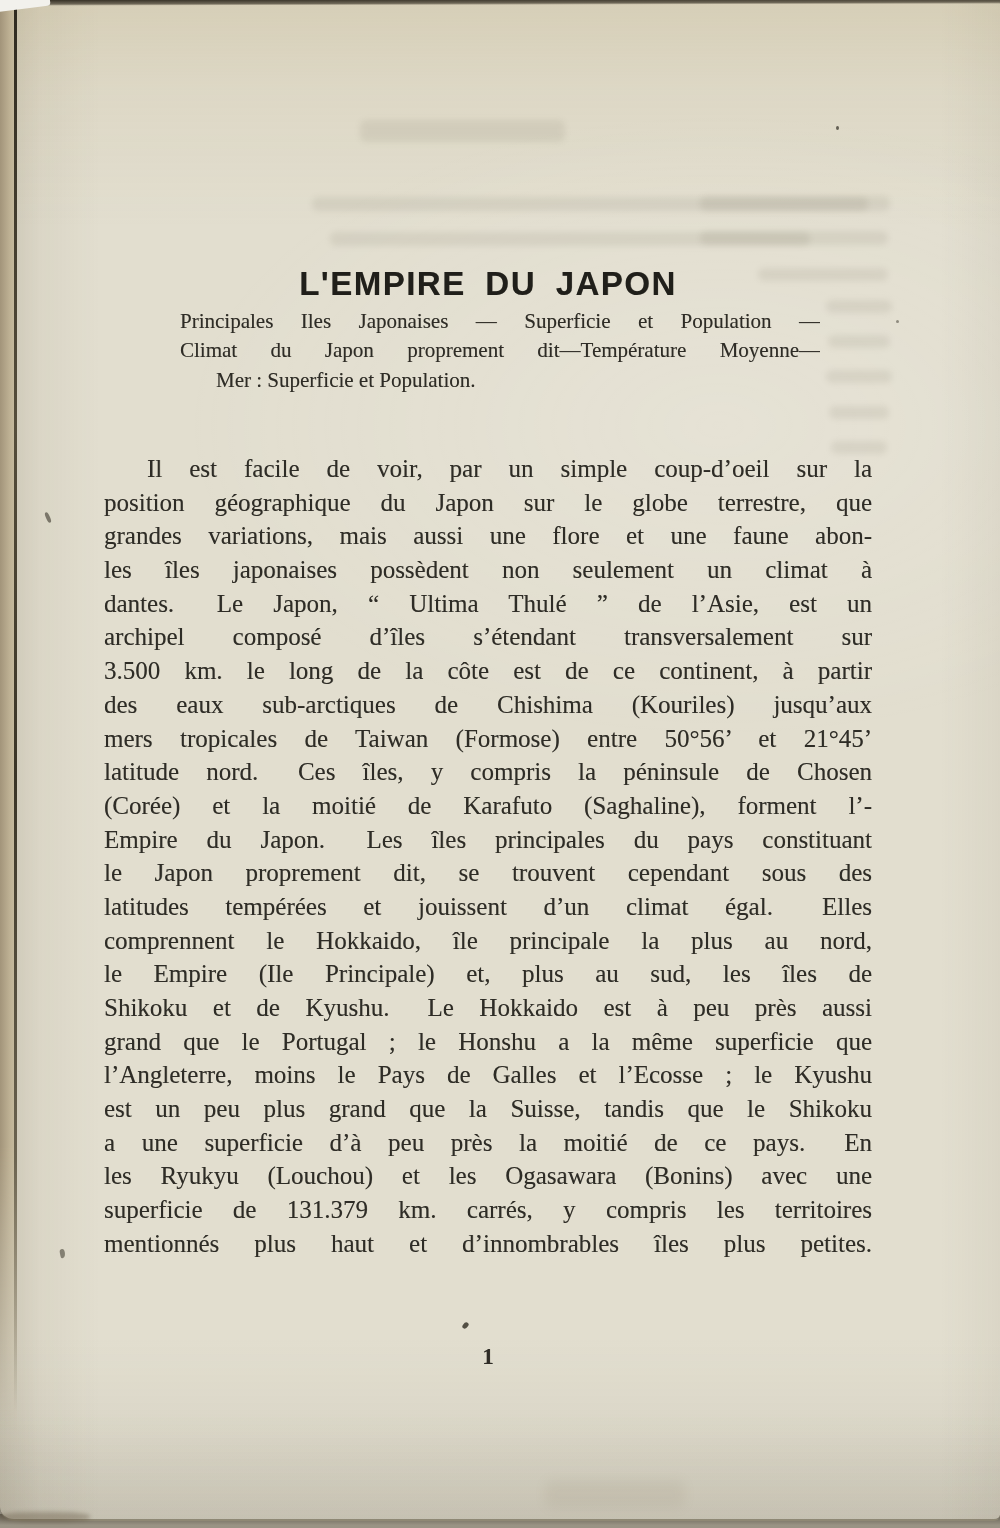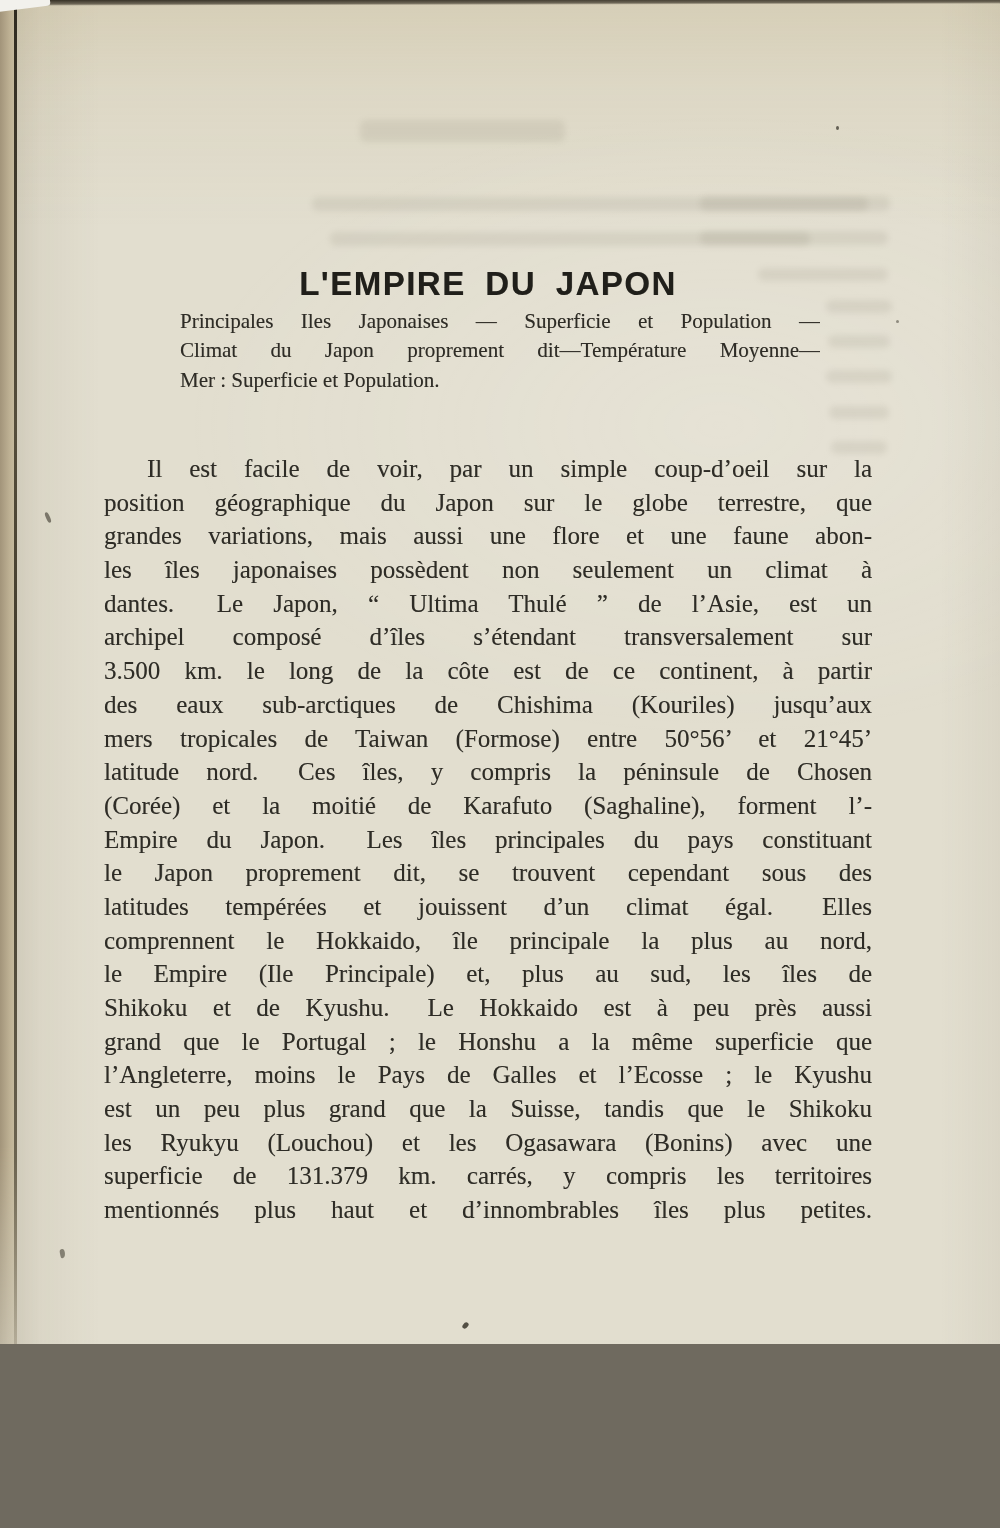--- a/index.html
+++ b/index.html
@@ -1,18 +1,18 @@
 <!DOCTYPE html>
 <html style="--paper: #e2decf; --ink: #2e2c26; --title-ink: #201f1a; --gutter: #a2947a; --gutter-line: #46402f; --desk: #999384;"><head>
 <meta charset="utf-8">
 <title>Scanned book page</title>
 <style>
   html,body { margin:0; padding:0; background:#6f6a5f; }
   .scene {
-    position:relative; width:1000px; height:1344px; overflow:hidden;
+    position:relative; width:1000px; height:1528px; overflow:hidden;
     background:#8f8a7d;
     font-family:"Liberation Serif", serif;
   }
   
   .desk {
     position:absolute; left:0; bottom:0; width:100%; height:14px;
     background:linear-gradient(180deg, #5f594c 0%, var(--desk,#999384) 80%);
   }
   
   .paper {
@@ -68,21 +68,21 @@
     color:var(--title-ink,#201f1a);
     text-shadow:0.3px 0.4px 0.6px rgba(35,33,26,.45);
   }
   .summary {
     position:absolute; left:180px; top:307px; width:640px;
     font-weight:normal; font-size:21px; line-height:29.4px;
     color:var(--ink,#2e2c26);
     text-shadow:0.3px 0.3px 0.5px rgba(40,38,30,.35);
   }
   .summary .tline { text-align:justify; text-align-last:justify; height:29.4px; overflow:hidden; }
-  .summary .tline:last-child { text-align-last:left; }
+  .summary .tline:last-child { text-align-last:left;margin-left:36px; }
   .bodytext {
     position:absolute; left:104px; top:452px; width:768px;
     font-size:25px; line-height:33.7px;
     color:var(--ink,#2e2c26);
     text-shadow:0.3px 0.4px 0.5px rgba(40,38,30,.33);
   }
   .bodytext .tline { text-align:justify; text-align-last:justify; height:33.7px; overflow:hidden; }
   .bodytext .tline:first-child { text-indent:43px; }
   .pageno {
     position:absolute; left:104px; top:1344px; width:768px; text-align:center;
@@ -146,20 +146,21 @@
       <div class="tline">(Corée) et la moitié de Karafuto (Saghaline), forment l’-</div>
       <div class="tline">Empire du Japon.  Les îles principales du pays constituant</div>
       <div class="tline">le Japon proprement dit, se trouvent cependant sous des</div>
       <div class="tline">latitudes tempérées et jouissent d’un climat égal.  Elles</div>
       <div class="tline">comprennent le Hokkaido, île principale la plus au nord,</div>
       <div class="tline">le Empire (Ile Principale) et, plus au sud, les îles de</div>
       <div class="tline">Shikoku et de Kyushu.  Le Hokkaido est à peu près aussi</div>
       <div class="tline">grand que le Portugal ; le Honshu a la même superficie que</div>
       <div class="tline">l’Angleterre, moins le Pays de Galles et l’Ecosse ; le Kyushu</div>
       <div class="tline">est un peu plus grand que la Suisse, tandis que le Shikoku</div>
+      <div class="tline">a une superficie d’à peu près la moitié de ce pays.  En</div>
       <div class="tline">les Ryukyu (Louchou) et les Ogasawara (Bonins) avec une</div>
       <div class="tline">superficie de 131.379 km. carrés, y compris les territoires</div>
       <div class="tline">mentionnés plus haut et d’innombrables îles plus petites.</div>
     </div>
 
   <div class="pageno">1</div>
 
 </div>
 
 </body></html>

